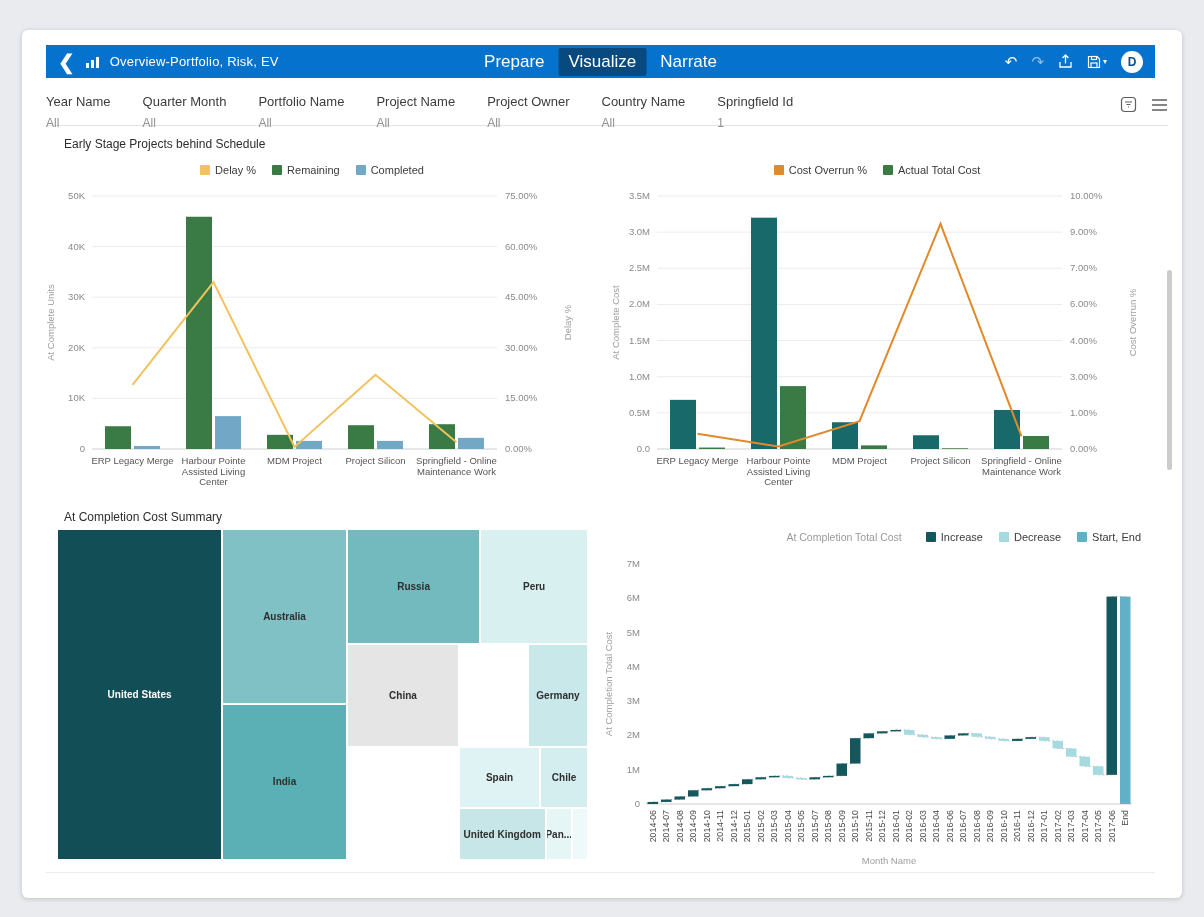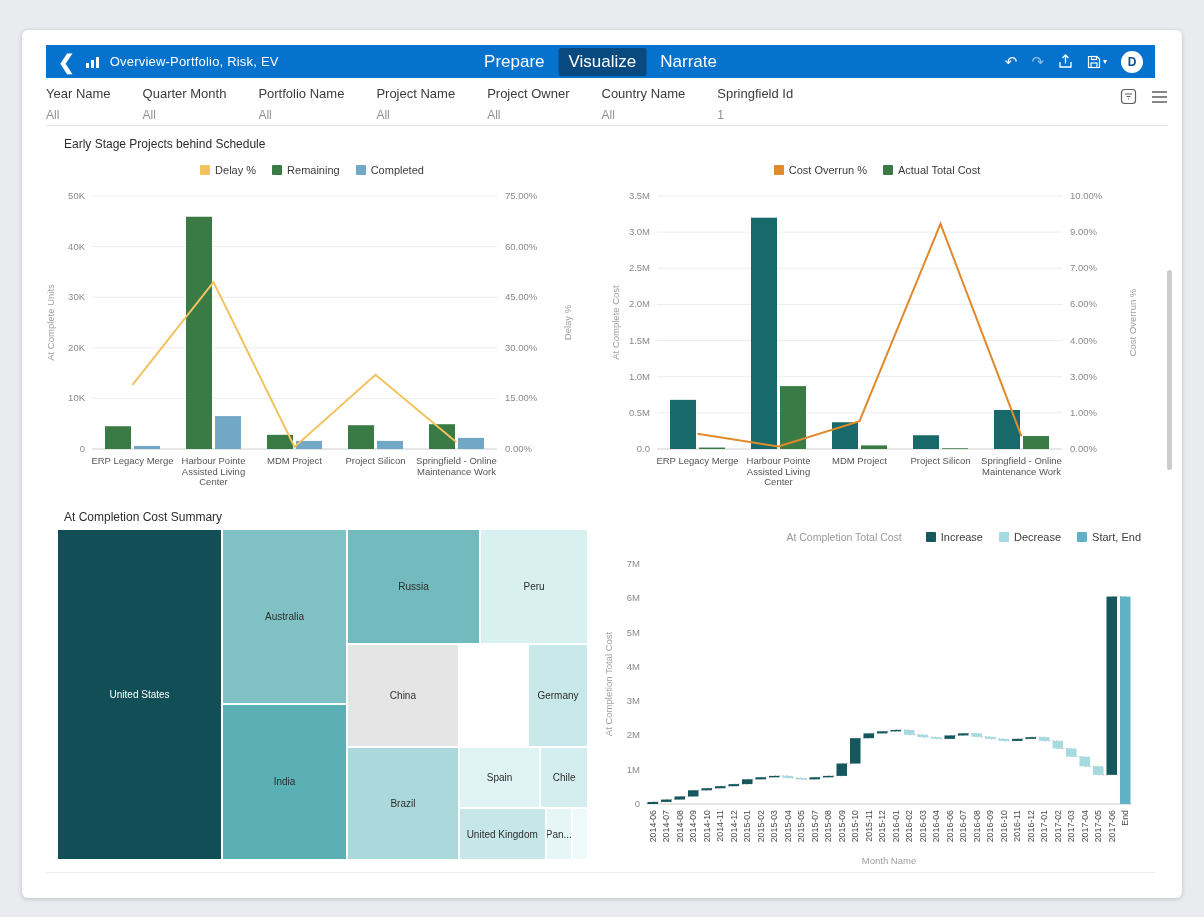--- a/index.html
+++ b/index.html
@@ -20,21 +20,21 @@
   .tab.active { background:#084a80; }
   .topbar .right { margin-left:auto; display:flex; align-items:center; gap:14px; }
   .hicon { display:flex; align-items:center; color:#fff; cursor:pointer; font-size:15px; }
   .hicon.dim { opacity:.55; }
   .caret { font-size:8px; margin-left:2px; }
   .avatar { width:22px; height:22px; border-radius:50%; background:#fff; color:#0f4f87;
             font-size:12px; font-weight:bold; display:flex; align-items:center; justify-content:center; }
 
   
   .filterbar { position:absolute; left:24px; right:14px; top:48px; height:48px;
-               display:flex; align-items:flex-start; padding-top:8px; border-bottom:1px solid #e3e3e3; background:#fff; }
+               display:flex; align-items:flex-start; padding-top:16px; border-bottom:1px solid #e3e3e3; background:#fff; }
   .filterlist { display:flex; }
   .filter { margin-right:32px; cursor:pointer; }
   .fname { font-size:13px; color:#3c3c3c; }
   .fval { font-size:12px; color:#919191; margin-top:7px; }
   .filterbar .ficons { margin-left:auto; display:flex; align-items:center; gap:14px; margin-top:2px; }
   .ficon { color:#5f5f5f; cursor:pointer; display:flex; align-items:center; }
 
   
   .section-title { position:absolute; font-size:12px; color:#2d2d2d; }
   .st-top { left:42px; top:107px; }
@@ -51,21 +51,21 @@
   svg { font-family:"Liberation Sans", sans-serif; display:block; }
   .axis-label { font-size:9.5px; fill:#8a8a8a; }
   .axis-title { font-size:9.5px; fill:#9e9e9e; }
   .cat-label  { font-size:9.5px; fill:#555555; }
   .month-label{ font-size:8.8px; fill:#4a4a4a; }
 
   
   .treemap { position:absolute; left:35px; top:499px; width:531px; height:331px; }
   .tm-cell { position:absolute; border:1px solid #ffffff; display:flex; align-items:center;
              justify-content:center; overflow:hidden; cursor:pointer; }
-  .tm-cell span { font-size:10px; white-space:nowrap; }
+  .tm-cell span { font-size:10px; white-space:nowrap;font-weight:bold; }
 
   
   .wf-panel { position:absolute; left:580px; top:496px; width:545px; }
   .wf-legend { height:22px; display:flex; align-items:center; justify-content:flex-end; gap:16px; padding-right:6px; }
 
   .footer-line { position:absolute; left:24px; right:27px; top:842px; border-top:1px solid #ececec; }
   .scroll-thumb { position:absolute; right:10px; top:240px; width:5px; height:200px;
                   background:#cccccc; border-radius:3px; }
 </style>
 </head>
@@ -290,23 +290,20 @@
           <span style="color: rgb(46, 46, 46);">Russia</span>
         </div>
         <div class="tm-cell" style="left: 79.7%; top: 0%; width: 20.3%; height: 34.6%; background: rgb(217, 240, 241);">
           <span style="color: rgb(46, 46, 46);">Peru</span>
         </div>
         <div class="tm-cell" style="left: 54.6%; top: 34.6%; width: 21.1%; height: 31.2%; background: #e5e5e5;">
           <span style="color: rgb(46, 46, 46);">China</span>
         </div>
         <div class="tm-cell" style="left: 88.7%; top: 34.6%; width: 11.3%; height: 31.2%; background: rgb(201, 232, 234);">
           <span style="color: rgb(46, 46, 46);">Germany</span>
-        </div>
-        <div class="tm-cell" style="left: 54.6%; top: 65.8%; width: 21.1%; height: 34.2%; background: rgb(171, 217, 219);">
-          <span style="color: rgb(46, 46, 46);">Brazil</span>
         </div>
         <div class="tm-cell" style="left: 75.7%; top: 65.8%; width: 15.3%; height: 18.6%; background: rgb(224, 243, 244);">
           <span style="color: rgb(46, 46, 46);">Spain</span>
         </div>
         <div class="tm-cell" style="left: 91%; top: 65.8%; width: 9%; height: 18.6%; background: rgb(212, 238, 240);">
           <span style="color: rgb(46, 46, 46);">Chile</span>
         </div>
         <div class="tm-cell" style="left: 75.7%; top: 84.4%; width: 16.3%; height: 15.6%; background: rgb(198, 230, 232);">
           <span style="color: rgb(46, 46, 46);">United Kingdom</span>
         </div>

